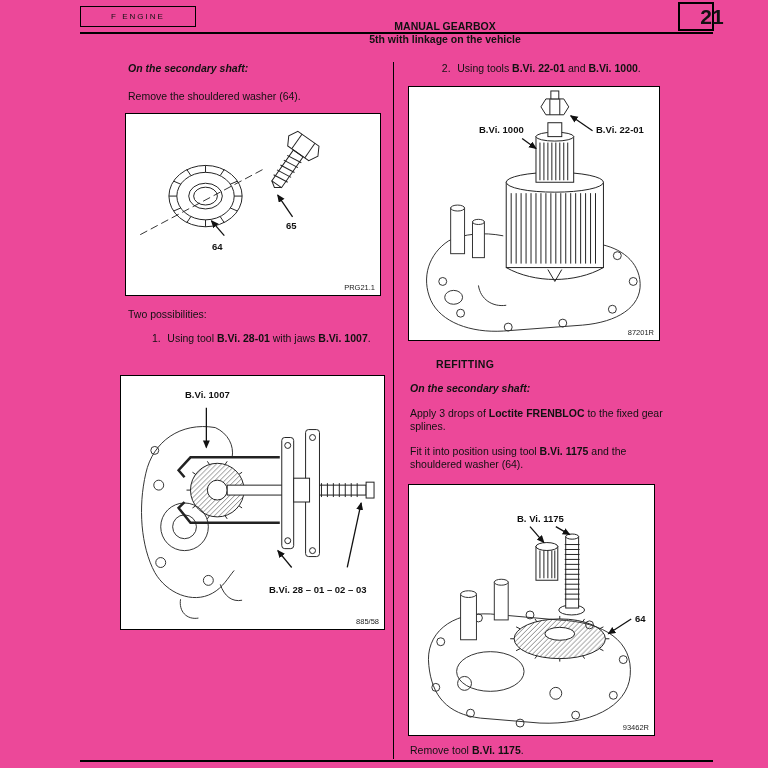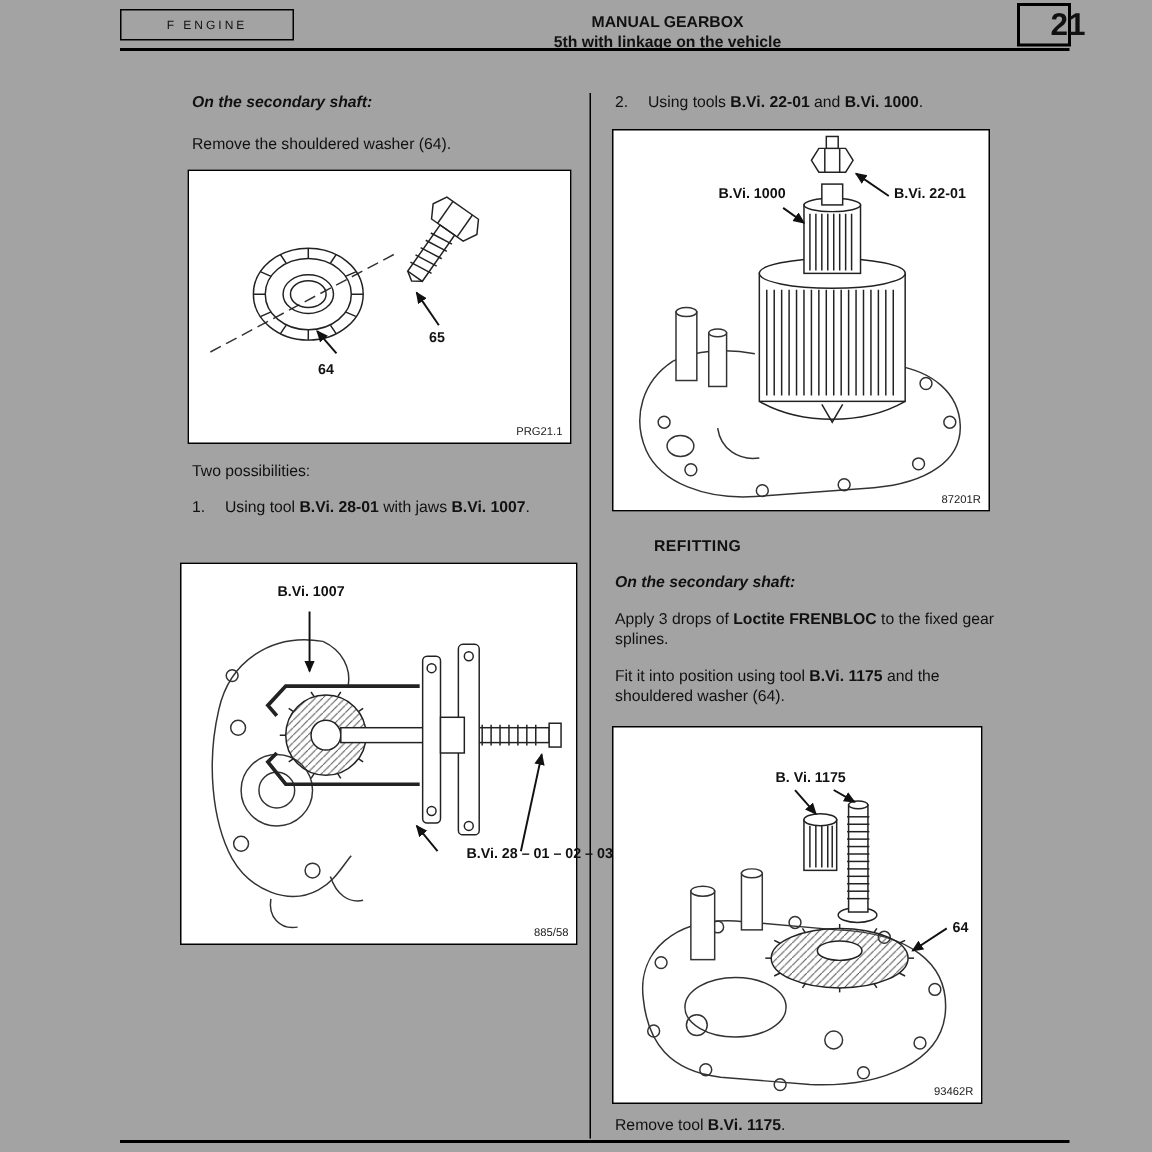--- a/index.html
+++ b/index.html
@@ -1,41 +1,41 @@
 <!DOCTYPE html>
 <html><head>
 <meta charset="utf-8">
 <style>
   * { margin:0; padding:0; box-sizing:border-box; }
   html,body { background:#ffffff; }
   body { font-family:"Liberation Sans", sans-serif; color:#111; }
-  .page { position:relative; width:768px; height:768px; background:#a3a3a3; overflow:hidden; }
+  .page { position:relative; width:768px; height:768px; background:#ec4899; overflow:hidden; }
 
   
   .engine-box { position:absolute; left:80px; top:6px; width:116px; height:21px;
     border:1px solid #000; display:flex; align-items:center; justify-content:center;
     font-size:8px; letter-spacing:2px; }
-  .header-title { position:absolute; left:300px; top:9px; width:290px; text-align:center;
+  .header-title { position:absolute; left:300px; top:20px; width:290px; text-align:center;
     font-weight:bold; font-size:10.5px; line-height:13px; }
   .section-box { position:absolute; left:678px; top:2px; width:35px; height:29px;
     border:2px solid #000; display:flex; align-items:center; justify-content:center;
     font-size:21px; font-weight:bold;padding-left:32px; }
   .header-rule { position:absolute; left:80px; top:32px; width:633px; height:2px; background:#000; }
   .bottom-rule { position:absolute; left:80px; top:760px; width:633px; height:2px; background:#000; }
   .col-divider { position:absolute; left:393px; top:62px; width:1px; height:697px; background:#000; }
 
   
   .col-left  { position:absolute; left:128px; top:62px; width:260px; }
   .col-right { position:absolute; left:410px; top:62px; width:256px; }
 
   .para { font-size:10.5px; line-height:13px; }
   .h-italic { font-weight:bold; font-style:italic; font-size:10.5px; line-height:13px; }
   .h-caps { font-weight:bold; font-size:10.5px; line-height:13px; letter-spacing:0.3px;padding-left:26px; }
   .bold { font-weight:bold; }
-  .list-line { white-space:nowrap; }
+  .list-line { white-space:nowrap;text-align:center; }
   .list-line .num { display:inline-block; width:22px; }
 
   .mt8{margin-top:8px}.mt12{margin-top:12px}.mt13{margin-top:11px}
   .mt15{margin-top:15px}.mt17{margin-top:17px}
 
   
   .fig { position:relative; border:1px solid #000; background:#fff; }
   .fig svg { position:absolute; left:0; top:0; width:100%; height:100%; }
   .fig-label { position:absolute; font-size:9.5px; font-weight:bold; white-space:nowrap; }
   .fig-ref { position:absolute; right:5px; bottom:3px; font-size:7.5px; color:#222; }
@@ -184,21 +184,21 @@
           <circle cx="193" cy="62" r="3"></circle>
           <circle cx="193" cy="176" r="3"></circle>
         </g>
         <g stroke="#111" stroke-width="1.3" fill="none">
           <line x1="86" y1="32" x2="86" y2="72" marker-end="url(#f2a)"></line>
           <line x1="172" y1="193" x2="158" y2="176" marker-end="url(#f2a)"></line>
           <line x1="228" y1="193" x2="242" y2="128" marker-end="url(#f2a)"></line>
         </g>
       </svg>
       <span class="fig-label" style="left:64px; top:13px;">B.Vi. 1007</span>
-      <span class="fig-label" style="left:148px; top:188px;margin-left:42px;">B.Vi. 28 – 01 – 02 – 03</span>
+      <span class="fig-label" style="left:148px; top:208px;">B.Vi. 28 – 01 – 02 – 03</span>
       <span class="fig-ref">885/58</span>
     </div>
   </div>
 
   <div class="col-right">
 
     <p class="para list-line"><span class="num">2.</span><span><span>Using tools </span><span class="bold">B.Vi. 22-01</span><span> and </span><span class="bold">B.Vi. 1000</span><span>.</span></span></p>
 
     <div class="fig fig-extract">
       <svg viewBox="0 0 252 255">

